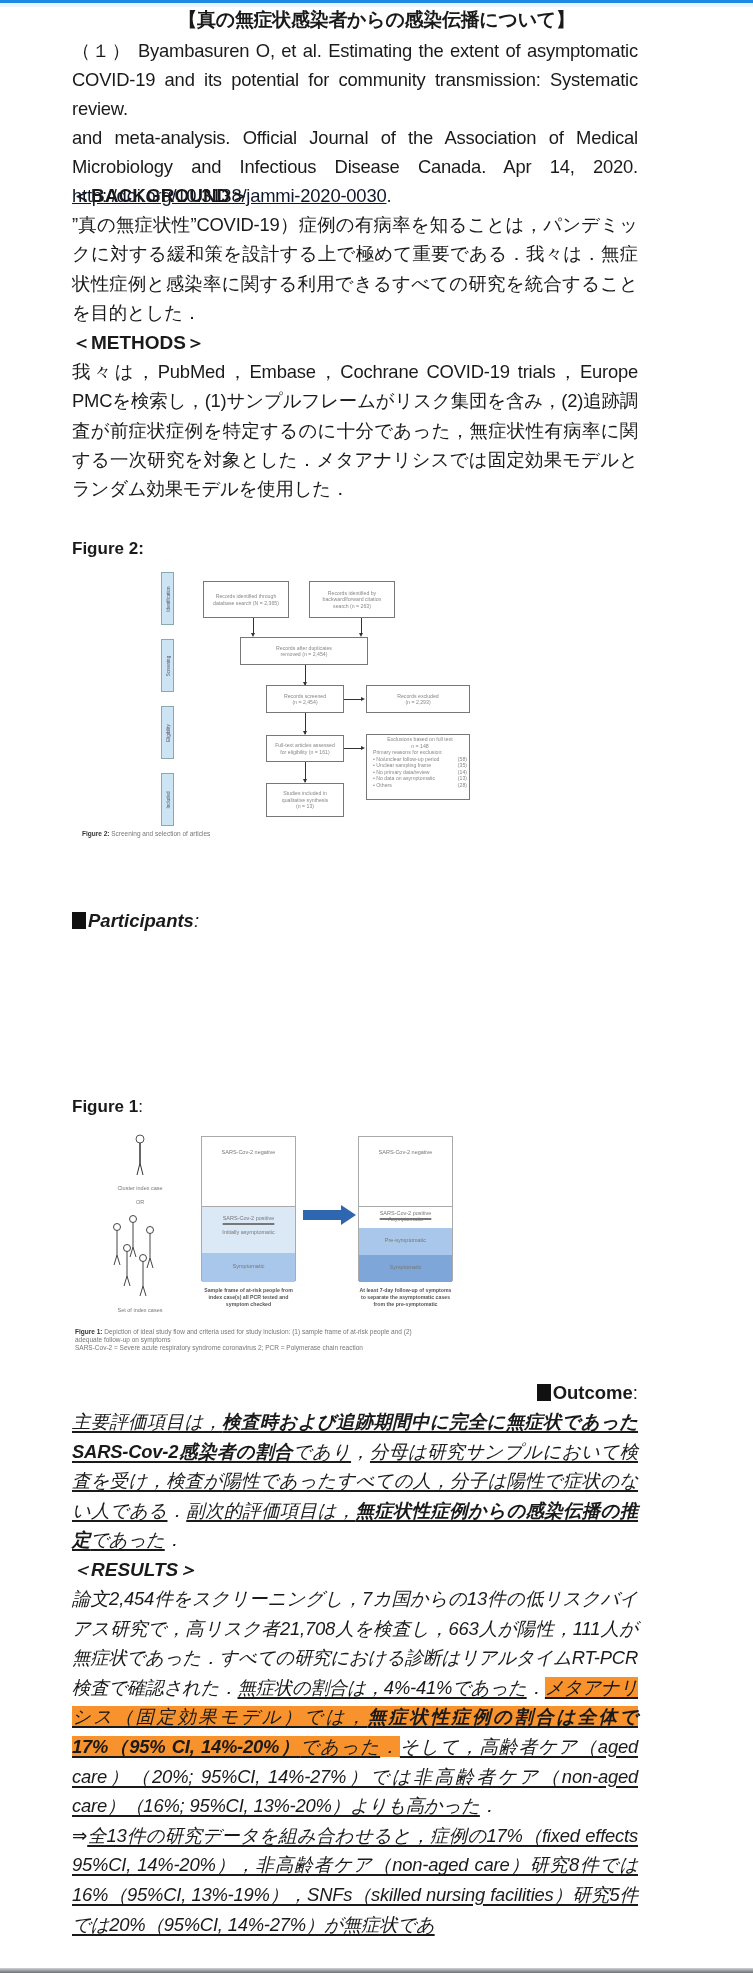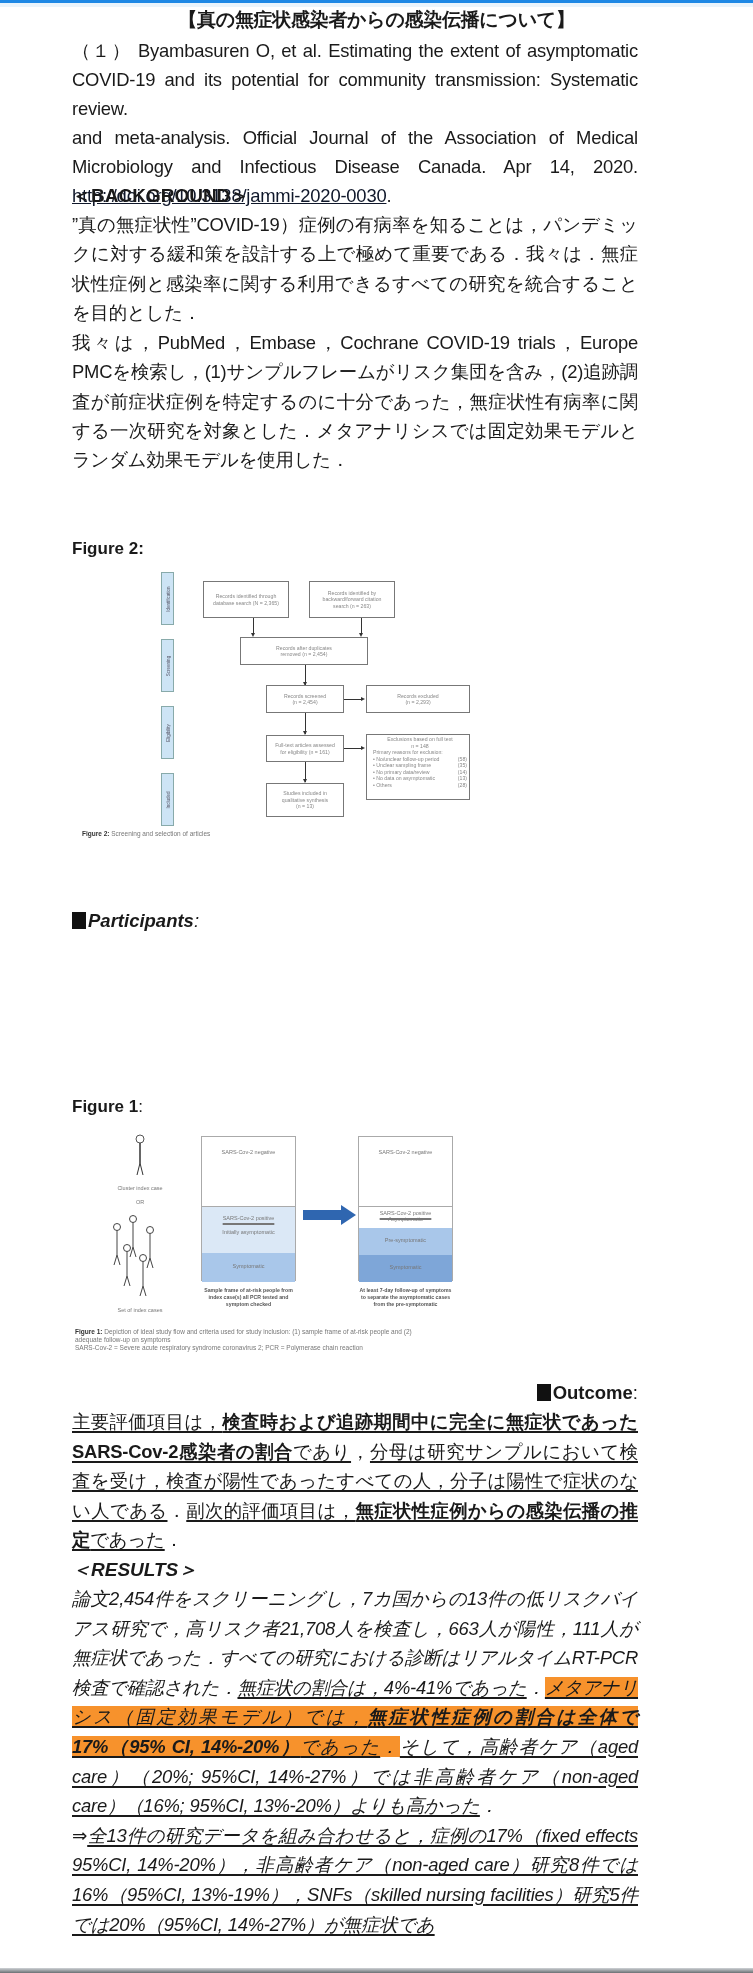--- a/index.html
+++ b/index.html
@@ -52,20 +52,21 @@
     <a class="link">http://doi.org/10.3138/jammi-2020-0030</a><span>.</span>
   </p>
 </div>
 
 <div class="col" style="top:181px;">
   <p class="h">＜BACKGROUND＞</p>
   <p class="p">”真の無症状性”COVID-19）症例の有病率を知ることは，パンデミックに対する緩和策を設計する上で極めて重要である．我々は．無症状性症例と感染率に関する利用できるすべての研究を統合することを目的とした．</p>
 </div>
 
 <div class="col" style="top:328px;">
+  <p class="h">＜METHODS＞</p>
   <p class="p">我々は，PubMed，Embase，Cochrane COVID-19 trials，Europe PMCを検索し，(1)サンプルフレームがリスク集団を含み，(2)追跡調査が前症状症例を特定するのに十分であった，無症状性有病率に関する一次研究を対象とした．メタアナリシスでは固定効果モデルとランダム効果モデルを使用した．</p>
 </div>
 
 <div class="col figlabel" style="top:538px;">
   <span>Figure 2</span><span>:</span>
 </div>
 
 <div class="fig" style="left:145px; top:562px; width:400px; height:290px;">
   <div class="side" style="left:16px; top:10px; height:53px;">
       <span>Identification</span>
@@ -234,21 +235,21 @@
   <div class="caption" style="left:0px; top:203px; white-space:normal; width:350px; line-height:8px;">
     <b>Figure 1:</b><span> Depiction of ideal study flow and criteria used for study inclusion: (1) sample frame of at-risk people and (2) adequate follow-up on symptoms</span><br>
     <span>SARS-Cov-2 = Severe acute respiratory syndrome coronavirus 2; PCR = Polymerase chain reaction</span>
   </div>
 </div>
 
 <div class="col" style="top:1378px;">
   <p class="h" style="font-size:18.5px;text-align:right;">
     <span class="square"></span><span>Outcome</span><span style="font-weight:normal;">:</span>
   </p>
-  <p class="p" style="line-height:29.6px;">
+  <p class="p" style="line-height:29.6px;font-style:italic;">
     <span class="u">主要評価項目は，</span><span class="u b">検査時および追跡期間中に完全に無症状であったSARS-Cov-2感染者の割合</span><span class="u">であり</span><span>，</span><span class="u">分母は研究サンプルにおいて検査を受け，検査が陽性であったすべての人，分子は陽性で症状のない人である</span><span>．</span><span class="u">副次的評価項目は，</span><span class="u b">無症状性症例からの感染伝播の推定</span><span class="u">であった</span><span>．</span>
   </p>
 </div>
 
 <div class="col" style="top:1555px;font-style:italic;">
   <p class="h">＜RESULTS＞</p>
   <p class="p" style="line-height:29.6px;">
     <span>論文2,454件をスクリーニングし，7カ国からの13件の低リスクバイアス研究で，高リスク者21,708人を検査し，663人が陽性，111人が無症状であった．すべての研究における診断はリアルタイムRT-PCR検査で確認された．</span><span class="u">無症状の割合は，4%-41%であった</span><span>．</span><span class="hl u">メタアナリシス（固定効果モデル）では，</span><span class="hl u b">無症状性症例の割合は全体で17%（95% CI, 14%-20%）</span><span class="hl u">であった</span><span class="hl">．</span><span class="u">そして，高齢者ケア（aged care）（20%; 95%CI, 14%-27%）では非高齢者ケア（non-aged care）（16%; 95%CI, 13%-20%）よりも高かった</span><span>．</span><br>
     <span>⇒</span><span class="u">全13件の研究データを組み合わせると，症例の17%（fixed effects 95%CI, 14%-20%），非高齢者ケア（non-aged care）研究8件では16%（95%CI, 13%-19%），SNFs（skilled nursing facilities）研究5件では20%（95%CI, 14%-27%）が無症状であ</span>
   </p>

